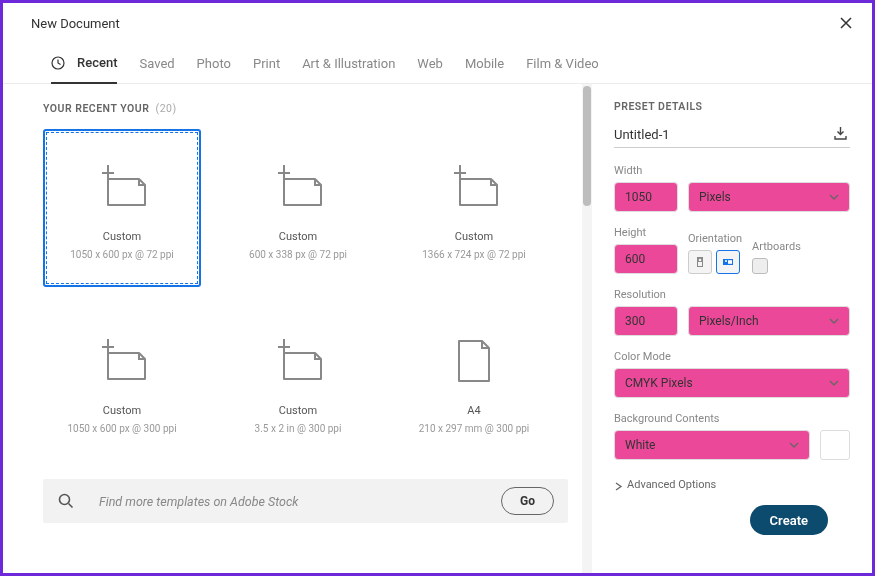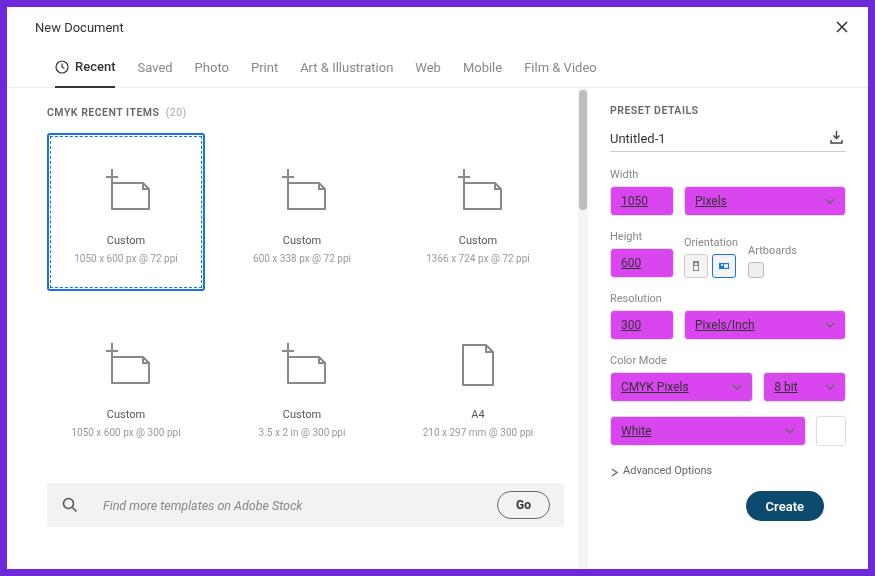--- a/index.html
+++ b/index.html
@@ -1,43 +1,43 @@
 <!DOCTYPE html>
 <html><head>
 <meta charset="utf-8">
 <style>
 * { box-sizing: border-box; margin: 0; padding: 0; font-family: -apple-system, BlinkMacSystemFont, "Segoe UI", Roboto, Helvetica, Arial, sans-serif; }
 body { background: #f5f5f5; width: 875px; height: 576px; overflow: hidden; }
-.dialog { width: 875px; height: 576px; background: #fff; border: 7px solid #6d28d9; display: flex; flex-direction: column; }
+.dialog { width: 875px; height: 576px; background: #fff; border: 3px solid #6d28d9; display: flex; flex-direction: column; }
 .title-bar { display: flex; justify-content: space-between; align-items: center; padding: 12px 18px 10px 28px; }
 .title-bar .title { font-size: 13px; color: #333; }
 .title-bar .close { width: 16px; height: 16px; display: flex; align-items: center; justify-content: center; cursor: pointer; color: #333; }
 .tabs { display: flex; gap: 22px; padding: 4px 48px 0 48px; border-bottom: 1px solid #ececec; position: relative;}
-.tab { font-size: 13px; color: #888; padding: 10px 0 12px 0; cursor: pointer; display: flex; align-items: center; gap: 6px;}
+.tab { font-size: 13px; color: #888; padding: 10px 0 12px 0; cursor: pointer; display: flex; align-items: center; gap: 12px;}
 .tab.active { color: #333; border-bottom: 2px solid #333; margin-bottom: -1px; font-weight: 500;}
 .body { display: flex; flex: 1; min-height: 0; }
 .left { flex: 1; padding: 18px 0 16px 40px; display: flex; flex-direction: column; min-height: 0; }
 .section-header { font-size: 10.5px; letter-spacing: 0.5px; color: #666; font-weight: 600; }
 .section-header .count { color: #aaa; font-weight: 400; }
 .grid { margin-top: 14px; display: grid; grid-template-columns: repeat(3, 158px); grid-auto-rows: 158px; gap: 16px 18px; overflow: hidden; }
 .card { border: 1px solid transparent; border-radius: 3px; display: flex; flex-direction: column; align-items: center; justify-content: center; cursor: pointer; padding: 10px;}
 .card.selected { border: 2px solid #1473e6; outline: 1px dashed #1473e6; outline-offset: -4px;}
 .card .icon-slot { height: 62px; display: flex; align-items: center; justify-content: center; margin-bottom: 12px;}
 .card .label { font-size: 11px; color: #555; margin-bottom: 6px;}
 .card .dims { font-size: 10px; color: #999; }
 .scrollbar { width: 10px; background: #f4f4f4; display: flex; justify-content: center;}
 .scrollbar .thumb { width: 8px; background: #bdbdbd; border-radius: 4px; margin-top: 2px;}
 .right { width: 280px; padding: 16px 22px 16px 22px; display: flex; flex-direction: column; position: relative; background:#fff;}
 .right h4 { font-size: 10.5px; letter-spacing: 0.5px; color: #666; font-weight: 600; margin-bottom: 12px;}
 .name-row { display: flex; align-items: center; border-bottom: 1px solid #ccc; padding-bottom: 4px; margin-bottom: 16px;}
 .name-row input { border: none; outline: none; font-size: 13px; color: #333; flex: 1; background: transparent;}
 .name-row .dl { width: 18px; height: 18px; color: #444; cursor: pointer; }
 .field-label { font-size: 11px; color: #888; margin-bottom: 5px; display:block;}
 .row { display: flex; gap: 10px; margin-bottom: 14px; align-items: flex-end;}
-.input { border: 1px solid #ddd; border-radius: 4px; height: 30px; padding: 0 10px; font-size: 12px; color: #333; display: flex; align-items: center; justify-content: space-between; background: #d946ef; text-decoration: underline;}
+.input { border: 1px solid #ddd; border-radius: 4px; height: 30px; padding: 0 10px; font-size: 12px; color: #333; display: flex; align-items: center; justify-content: space-between; background: #ec4899;}
 .input.num { width: 64px; }
 .input.sel { flex: 1; justify-content: space-between; cursor: pointer;}
 .chev { width: 10px; height: 10px; margin-left: 8px;}
 .orient-group { display: flex; gap: 4px; }
 .orient-btn { width: 24px; height: 24px; border: 1px solid #ccc; border-radius: 3px; display: flex; align-items: center; justify-content: center; cursor: pointer; background:#f4f4f4;}
 .orient-btn.active { border-color: #1473e6; }
 .checkbox { width: 16px; height: 16px; border: 1px solid #bbb; border-radius: 3px; background: #eee; }
 .swatch { width: 30px; height: 30px; border: 1px solid #ddd; border-radius: 3px; background: #fff;}
 .adv { display: flex; align-items: flex-end; gap: 4px; font-size: 11px; color: #666; cursor: pointer; margin-top: 4px;}
 .footer { display: flex; justify-content: flex-end; gap: 12px; padding: 14px 22px 0 0; }
@@ -93,21 +93,21 @@
         <span>Mobile</span>
       </div>
     <div class="tab">
         <span>Film &amp; Video</span>
       </div>
   </div>
 
   <div class="body">
     <div class="left">
       <div class="section-header">
-        <span>CMYK RECENT ITEMS</span>&nbsp;&nbsp;<span class="count">(20)</span>
+        <span>YOUR RECENT YOUR</span>&nbsp;&nbsp;<span class="count">(20)</span>
       </div>
 
       <div class="grid" id="grid">
           <div class="card selected">
             <div class="icon-slot">
               <svg width="54" height="44" viewBox="0 0 54 44">
                 <path d="M13 0 V14 M7 8 H19" stroke="#888" stroke-width="2"></path>
                 <path d="M13 14 H44 L50 20 V40 H13 Z" fill="none" stroke="#888" stroke-width="2" stroke-linejoin="round"></path>
                 <path d="M44 14 V20 H50" fill="none" stroke="#888" stroke-width="2"></path>
               </svg>
@@ -252,28 +252,23 @@
       </div>
 
       <span class="field-label">Color Mode</span>
       <div class="row">
         <div class="input sel" style="flex:2">
           <span>CMYK Pixels</span>
           <svg class="chev" viewBox="0 0 10 10">
               <path d="M1 3 L5 7 L9 3" fill="none" stroke="#666" stroke-width="1.4"></path>
             </svg>
         </div>
-        <div class="input sel" style="flex:1">
-          <span>8 bit</span>
-          <svg class="chev" viewBox="0 0 10 10">
-              <path d="M1 3 L5 7 L9 3" fill="none" stroke="#666" stroke-width="1.4"></path>
-            </svg>
-        </div>
-      </div>
-
+      </div>
+
+      <span class="field-label">Background Contents</span>
       <div class="row">
         <div class="input sel">
           <span>White</span>
           <svg class="chev" viewBox="0 0 10 10">
               <path d="M1 3 L5 7 L9 3" fill="none" stroke="#666" stroke-width="1.4"></path>
             </svg>
         </div>
         <div class="swatch"></div>
       </div>
 

